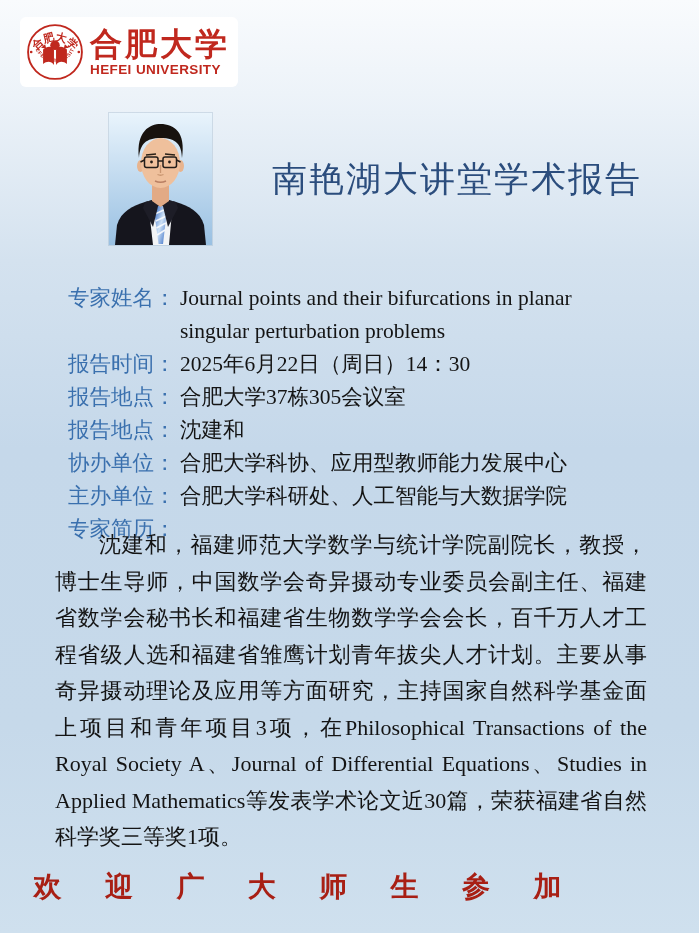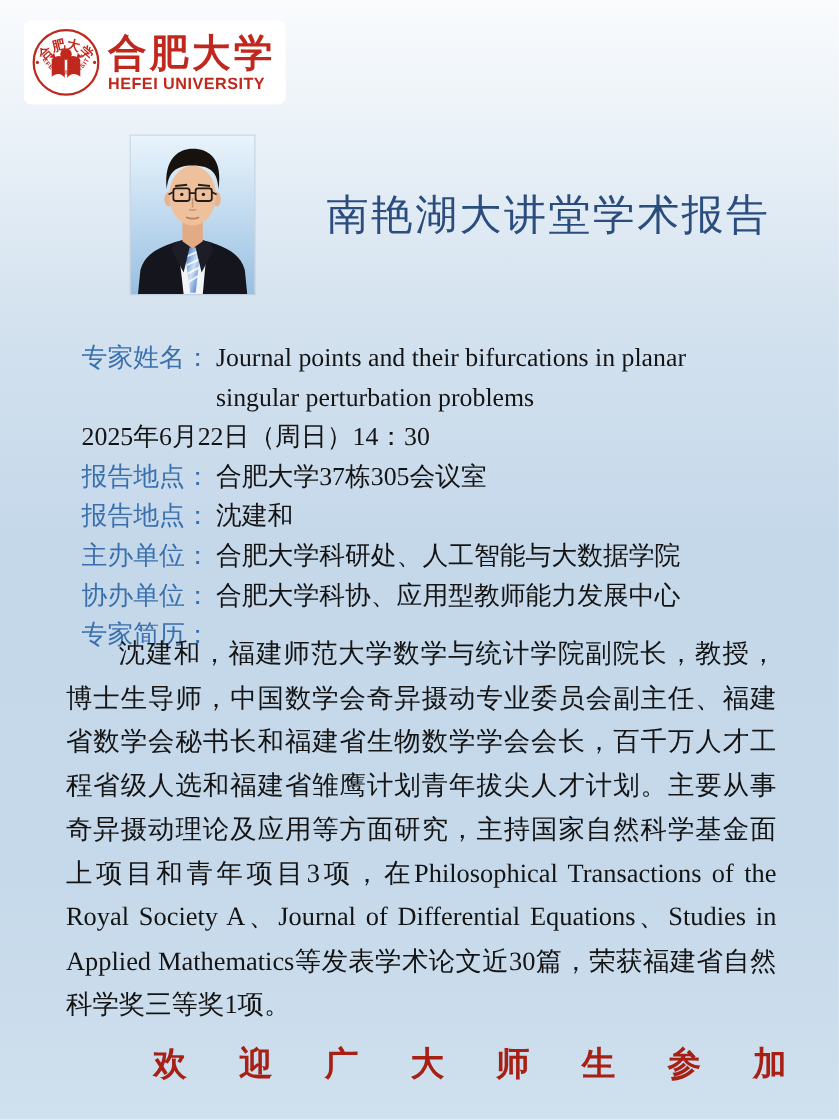--- a/index.html
+++ b/index.html
@@ -51,21 +51,21 @@
 
   
   .bio{
     position:absolute;left:55px;top:527px;width:592px;margin:0;
     font-size:22px;line-height:36.5px;text-align:justify;text-indent:2em;color:#141414;
   }
 
   
   .footer{
     position:absolute;left:0;top:868px;width:699px;
-    text-align:right;font-size:28px;font-weight:bold;color:#a81f14;
+    text-align:left;font-size:28px;font-weight:bold;color:#a81f14;
     letter-spacing:1.55em;margin-right:-1.55em;text-indent:1.2em;white-space:nowrap;
   }
 </style>
 </head>
 <body>
 
 <div class="poster">
 
   <div class="logo-box">
     <svg class="seal" viewBox="0 0 56 56">
@@ -145,37 +145,38 @@
     </div>
     <div class="page-title">南艳湖大讲堂学术报告</div>
   </div>
 
   <div class="info">
     <div class="info-row">
       <span class="info-label">专家姓名：</span>
       <span class="info-value">Journal points and their bifurcations in planar singular perturbation problems</span>
     </div>
     <div class="info-row">
+      <span class="info-label">报告时间：</span>
       <span class="info-value">2025年6月22日（周日）14：30</span>
     </div>
     <div class="info-row">
       <span class="info-label">报告地点：</span>
       <span class="info-value">合肥大学37栋305会议室</span>
     </div>
     <div class="info-row">
       <span class="info-label">报告地点：</span>
       <span class="info-value">沈建和</span>
     </div>
     <div class="info-row">
+      <span class="info-label">协办单位：</span>
+      <span class="info-value">合肥大学科协、应用型教师能力发展中心</span>
+    </div>
+    <div class="info-row">
       <span class="info-label">主办单位：</span>
       <span class="info-value">合肥大学科研处、人工智能与大数据学院</span>
-    </div>
-    <div class="info-row">
-      <span class="info-label">协办单位：</span>
-      <span class="info-value">合肥大学科协、应用型教师能力发展中心</span>
     </div>
     <div class="info-row">
       <span class="info-label">专家简历：</span>
       <span class="info-value"></span>
     </div>
   </div>
 
   <p class="bio">沈建和，福建师范大学数学与统计学院副院长，教授，博士生导师，中国数学会奇异摄动专业委员会副主任、福建省数学会秘书长和福建省生物数学学会会长，百千万人才工程省级人选和福建省雏鹰计划青年拔尖人才计划。主要从事奇异摄动理论及应用等方面研究，主持国家自然科学基金面上项目和青年项目3项，在Philosophical Transactions of the Royal Society A、Journal of Differential Equations、Studies in Applied Mathematics等发表学术论文近30篇，荣获福建省自然科学奖三等奖1项。</p>
 
   <div class="footer">欢迎广大师生参加</div>

